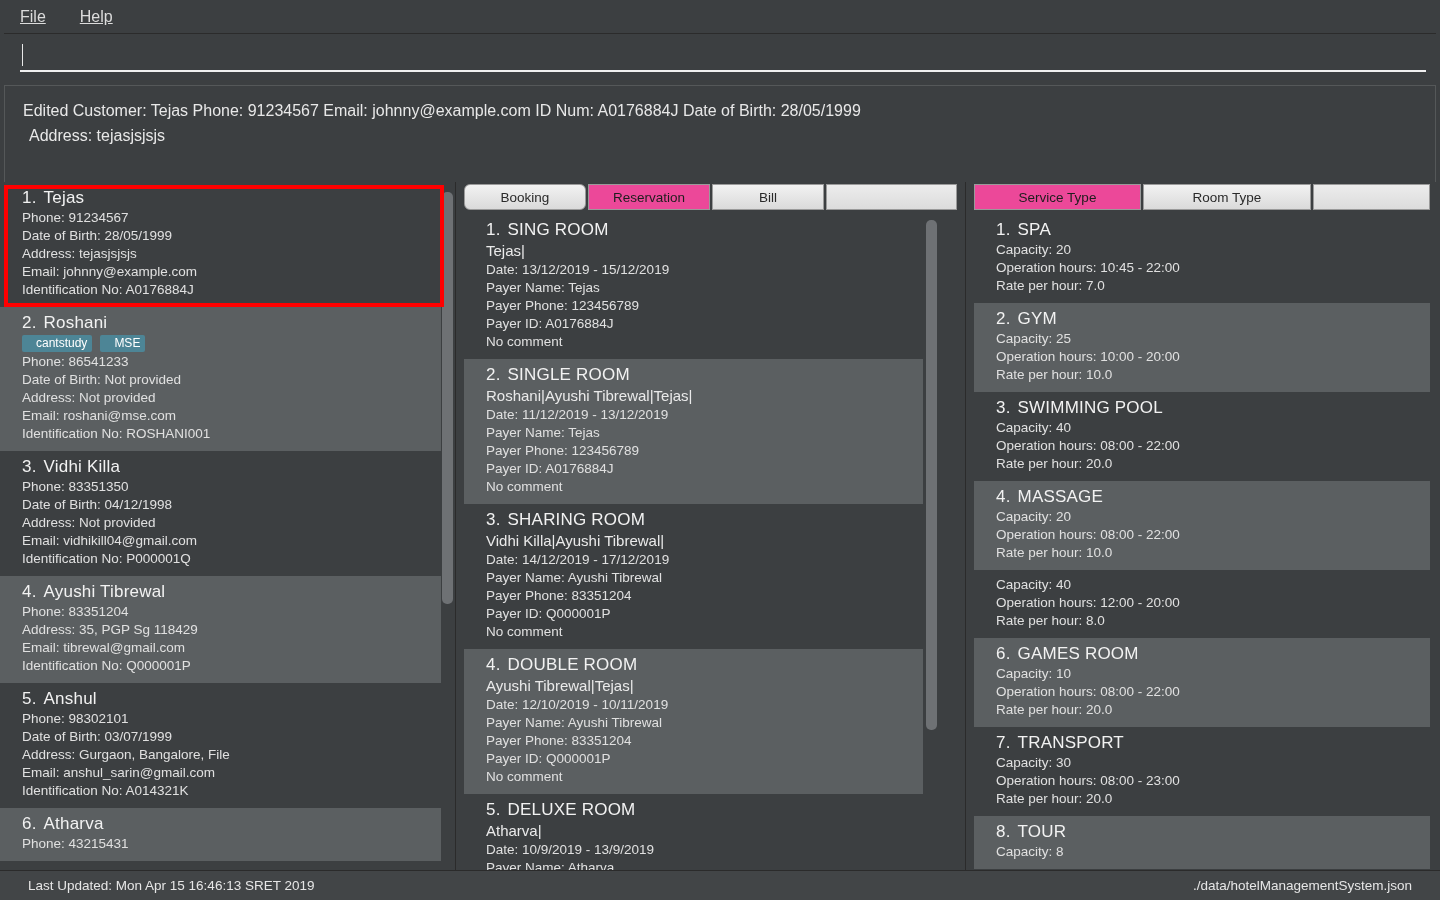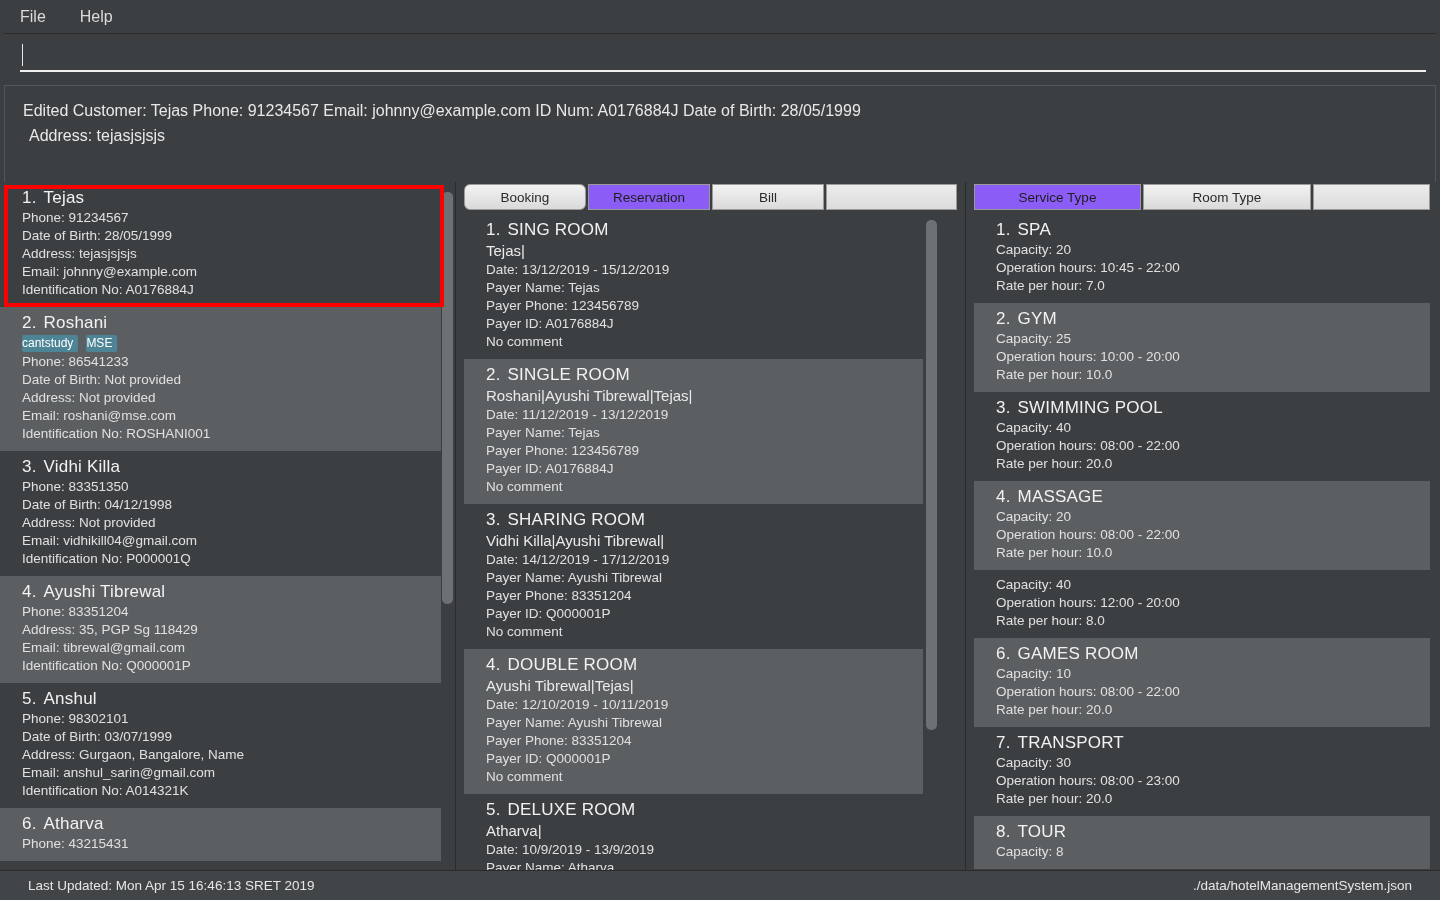--- a/index.html
+++ b/index.html
@@ -18,20 +18,21 @@
     display: flex;
     align-items: center;
     padding-left: 14px;
     gap: 22px;
   }
   .menubar .menu-item {
     color: #dcdcdc;
     font-size: 16px;
     padding: 3px 6px;
     cursor: default;
+    text-decoration: underline;
   }
 
   
   .topfield-wrap {
     margin: 0 4px;
     height: 48px;
     background: #3c3f41;
     border-top: 1px solid #2b2b2b;
     position: relative;
   }
@@ -102,21 +103,21 @@
     border-bottom: 1px solid #9a9a9a;
     color: #2a2a2a;
     font-size: 13.5px;
     display: flex;
     align-items: center;
     justify-content: center;
     margin-right: 2px;
     cursor: default;
   }
   .tab.active {
-    background: #8b5cf6;
+    background: #ec4899;
     color: #1e1e1e;
   }
   .tab-filler {
     flex: 1;
     background: linear-gradient(to bottom, #ececec 0%, #dcdcdc 100%);
     border: 1px solid #9a9a9a;
   }
   .tab-w-boot { width: 122px; border-radius: 6px; }
   .tab-w-res  { width: 122px; }
   .tab-w-bill { width: 112px; }
@@ -152,21 +153,21 @@
   .card .names {
     font-size: 15px;
     line-height: 20px;
     color: #eaeaea;
   }
   .badges { display: flex; gap: 8px; margin: 2px 0 1px 0; }
   .badge {
     background: #4d8596;
     color: #ffffff;
     font-size: 12px;
-    padding: 1px 5px 2px 0;
+    padding: 1px 5px 2px 14px;
     border-radius: 2px;
     line-height: 14px;
   }
 
   
   .sel-outline {
     position: absolute;
     left: 4px; top: 3px;
     width: 440px; height: 122px;
     border: 4px solid #ff0000;
@@ -263,21 +264,21 @@
             <div class="title"><span class="idx">4.</span><span>Ayushi Tibrewal</span></div>
             <div class="row">Phone: 83351204</div>
             <div class="row">Address: 35, PGP Sg 118429</div>
             <div class="row">Email: tibrewal@gmail.com</div>
             <div class="row">Identification No: Q000001P</div>
           </div>
           <div class="card dark">
             <div class="title"><span class="idx">5.</span><span>Anshul</span></div>
             <div class="row">Phone: 98302101</div>
             <div class="row">Date of Birth: 03/07/1999</div>
-            <div class="row">Address: Gurgaon, Bangalore, Name</div>
+            <div class="row">Address: Gurgaon, Bangalore, File</div>
             <div class="row">Email: anshul_sarin@gmail.com</div>
             <div class="row">Identification No: A014321K</div>
           </div>
           <div class="card light">
             <div class="title"><span class="idx">6.</span><span>Atharva</span></div>
             <div class="row">Phone: 43215431</div>
           </div>
         </div>
     </div>
     <div class="sel-outline"></div>

